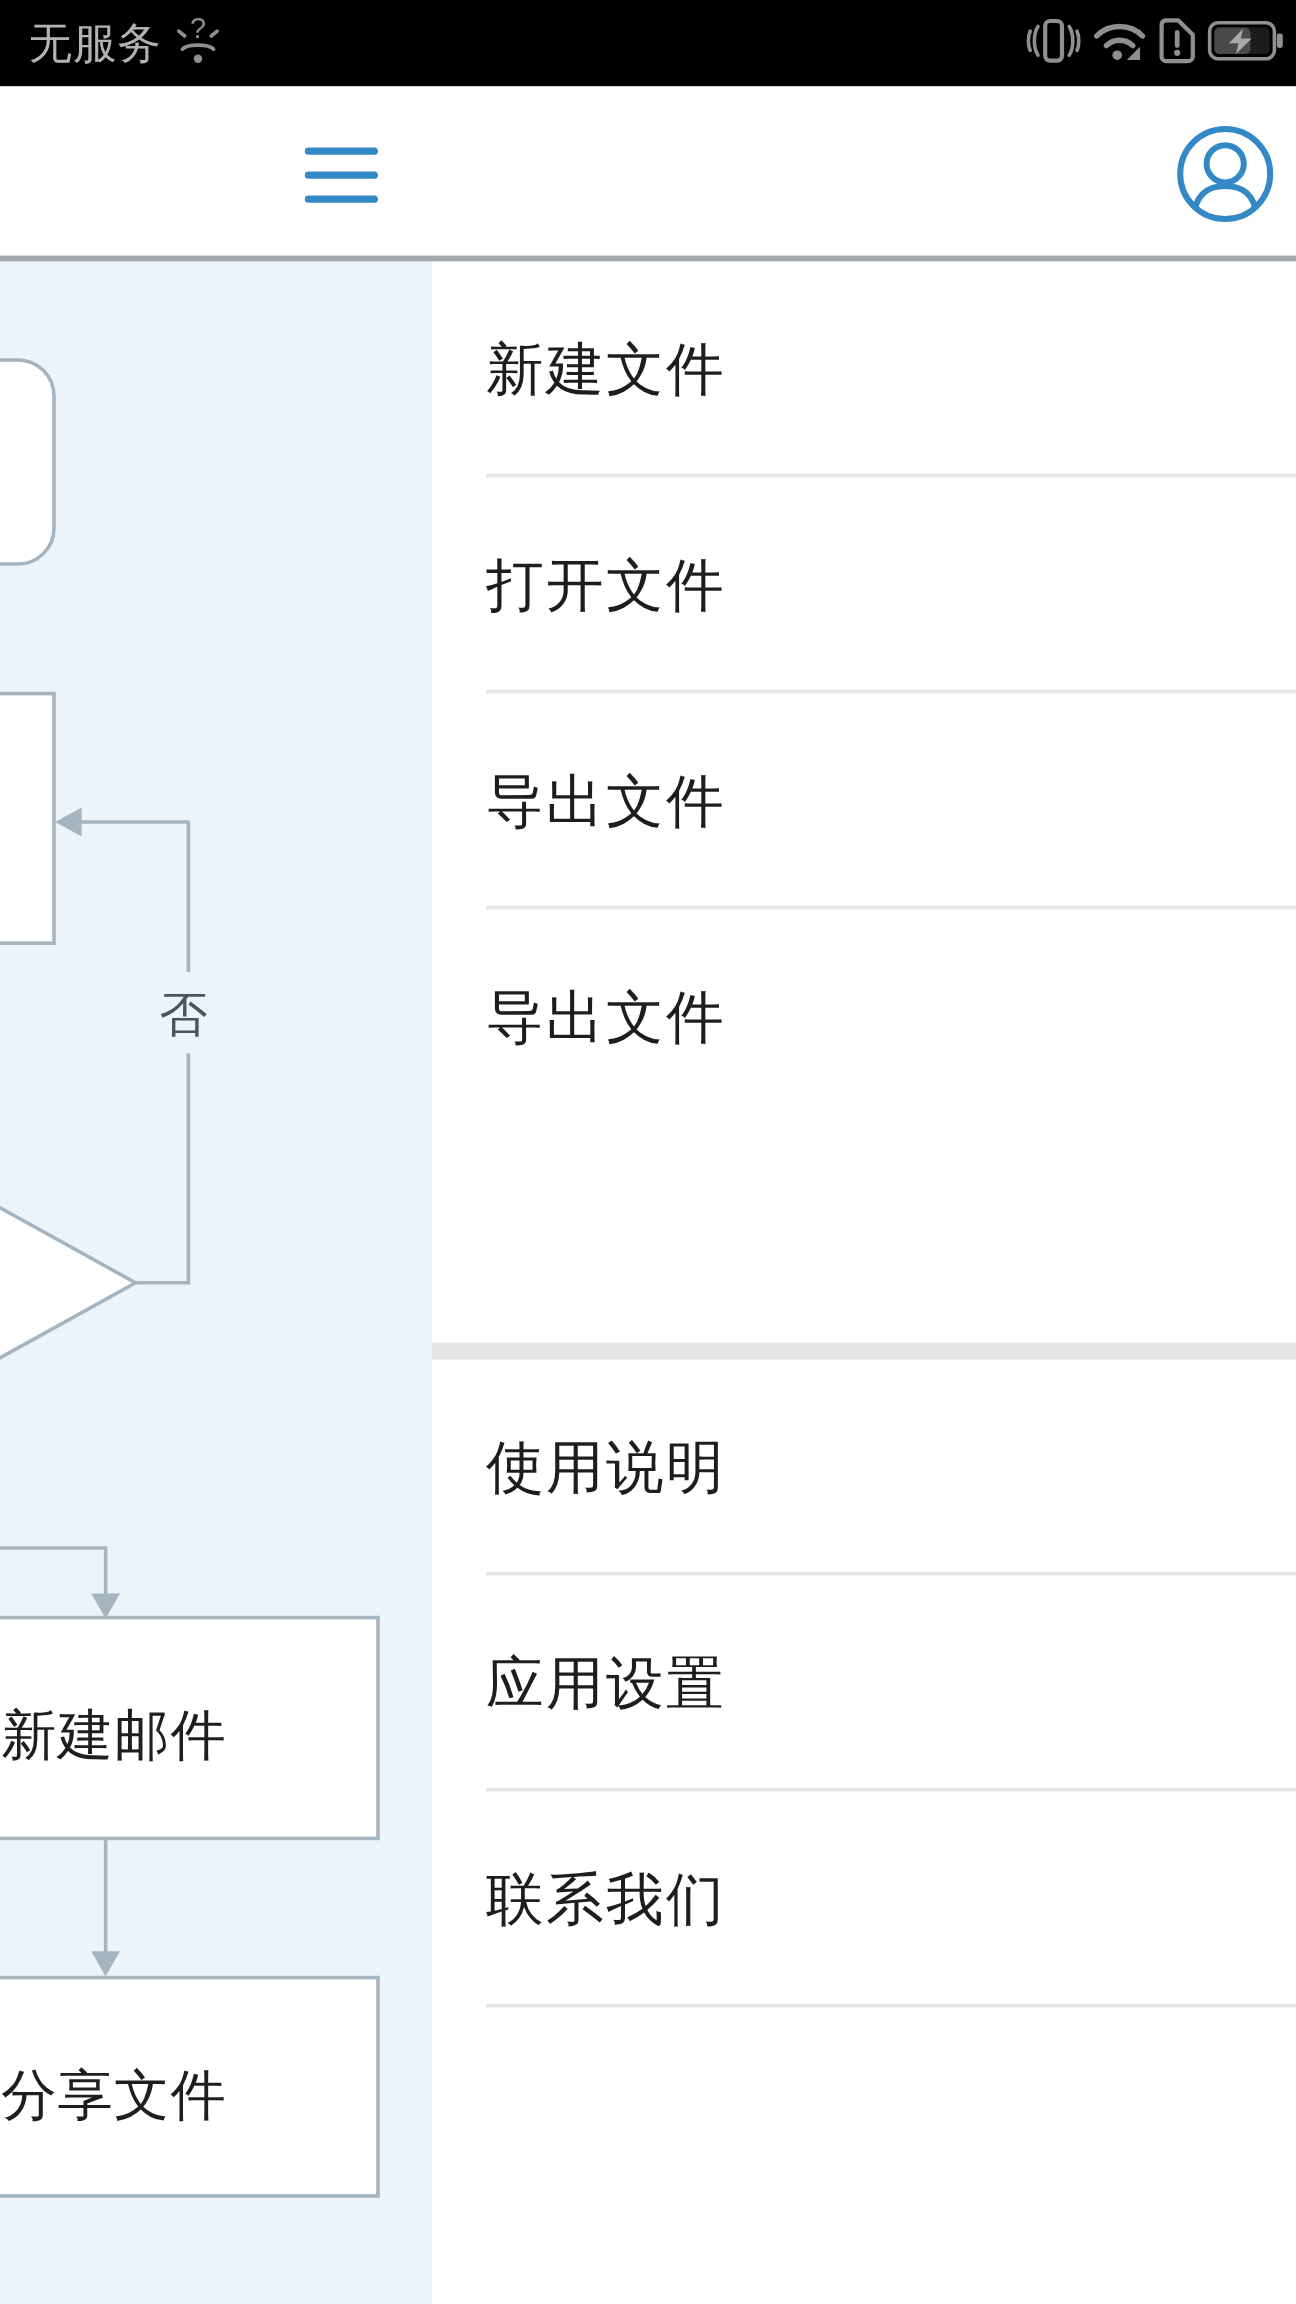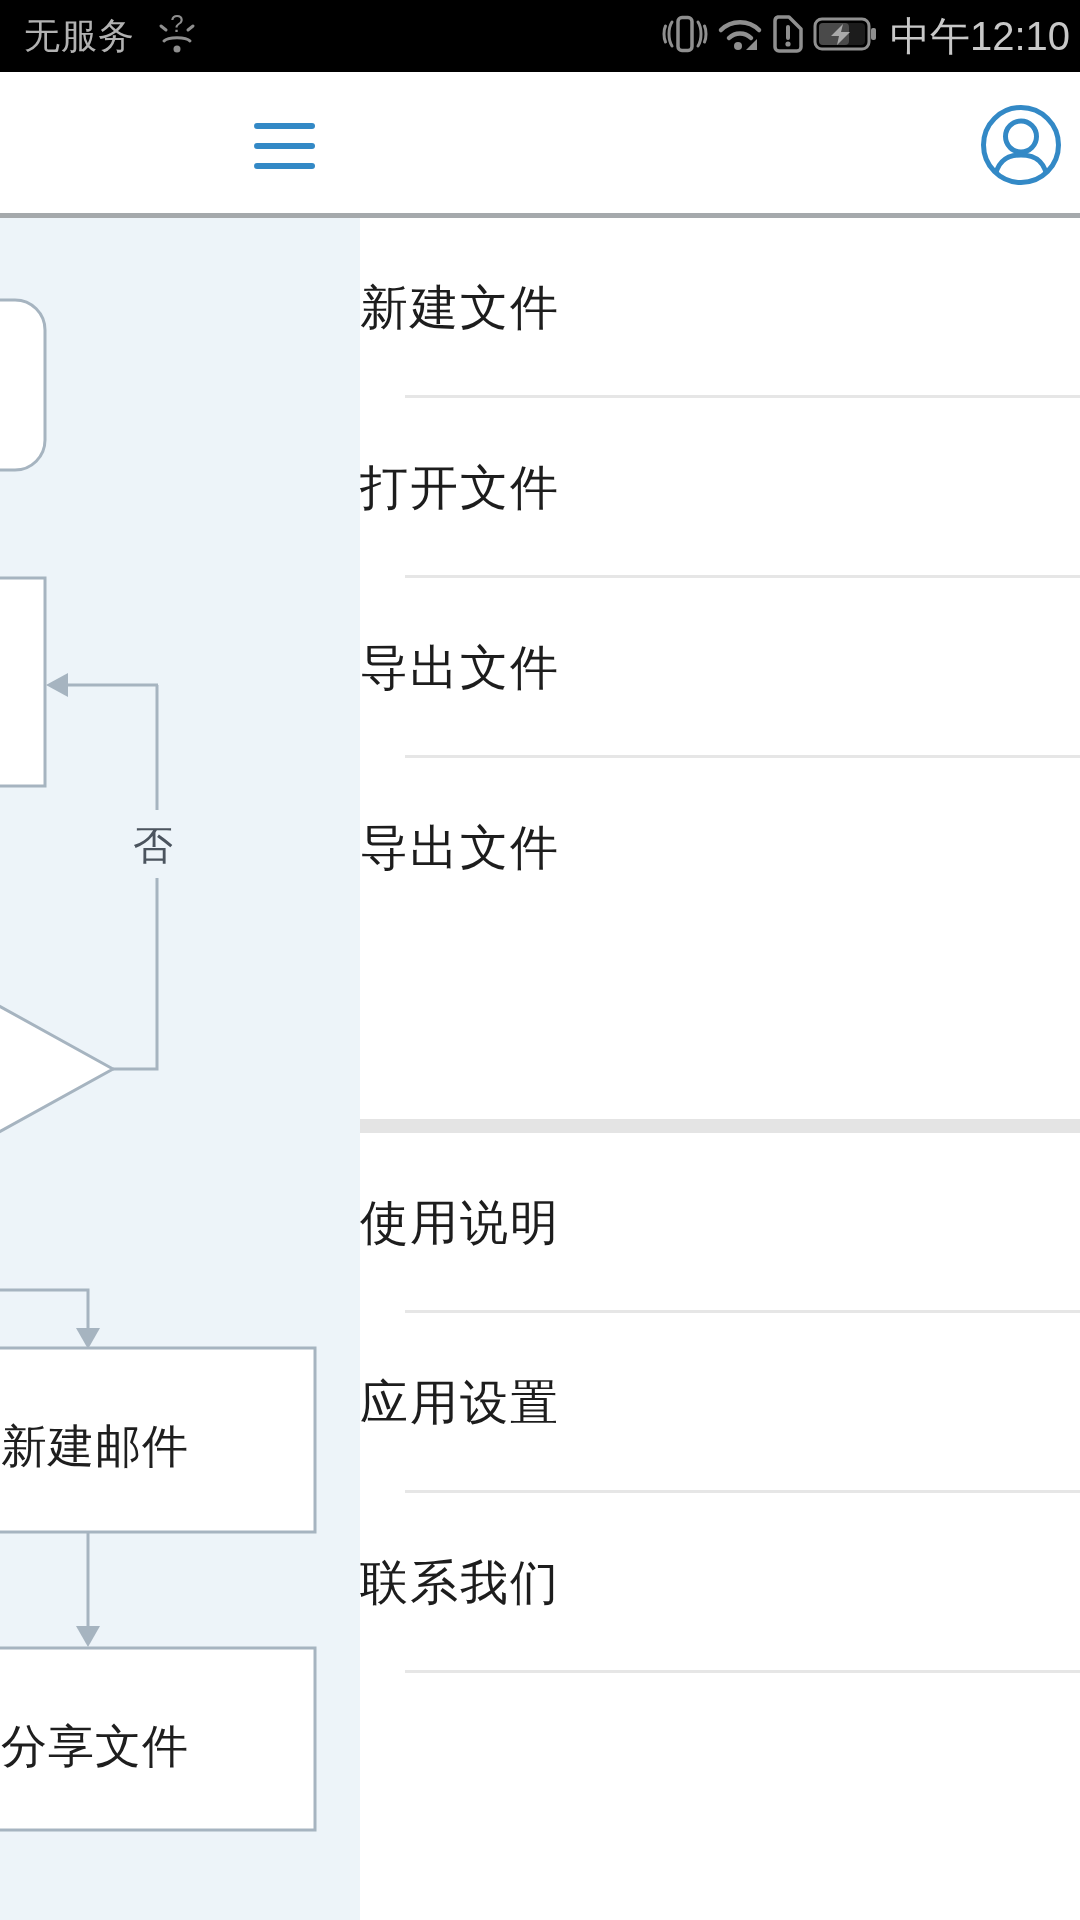--- a/index.html
+++ b/index.html
@@ -1,20 +1,20 @@
 <!DOCTYPE html>
 <html><head>
 <meta charset="utf-8">
 <style>
   html,body{margin:0;padding:0;background:#fff;}
   body{width:1080px;height:1920px;position:relative;overflow:hidden;
        font-family:"Liberation Sans",sans-serif;}
   
   .statusbar{position:absolute;left:0;top:0;width:1080px;height:72px;background:#000;}
-  .sb-left{position:absolute;left:24px;top:0;height:72px;display:flex;align-items:center;gap:22px;}
+  .sb-left{position:absolute;left:24px;top:0;height:72px;display:flex;align-items:center;gap:10px;}
   .sb-carrier{font-size:36px;color:#b2b2b2;letter-spacing:1px;}
   .sb-right{position:absolute;right:10px;top:0;height:72px;display:flex;align-items:center;gap:9px;}
   .sb-time{font-size:40px;color:#c8c8c8;margin-left:4px;}
   
   .header{position:absolute;left:0;top:72px;width:1080px;height:141px;background:#fff;}
   .header-shadow{position:absolute;left:0;top:213px;width:1080px;height:5px;background:#a5a9ac;}
   .hamburger{position:absolute;left:254px;top:51px;width:61px;height:46px;cursor:pointer;}
   .hamburger span{display:block;width:61px;height:6px;border-radius:3px;background:#3389c6;margin-bottom:14px;}
   .hamburger span:last-child{margin-bottom:0;}
   .account{position:absolute;left:979px;top:31px;width:84px;height:84px;cursor:pointer;}
@@ -22,21 +22,21 @@
   .panel{position:absolute;left:0;top:218px;width:360px;height:1702px;background:#edf4f9;overflow:hidden;}
   .flow-label{position:absolute;color:#1e1e1e;white-space:nowrap;}
   .lbl-no{left:127px;top:600px;width:52px;font-size:40px;color:#4b545e;text-align:center;}
   .lbl-node1{left:1px;top:1198px;font-size:46px;letter-spacing:1px;font-family:Liberation Serif, serif;}
   .lbl-node2{left:1px;top:1498px;font-size:46px;letter-spacing:1px;}
   
   .menu{position:absolute;left:360px;top:218px;width:720px;height:1702px;background:#fff;}
   .menu-group{position:absolute;left:0;width:720px;}
   .group-top{top:0;}
   .group-bottom{top:915px;}
-  .menu-item{position:relative;height:180px;display:flex;align-items:center;box-sizing:border-box;cursor:pointer;}
+  .menu-item{position:relative;height:180px;display:flex;align-items:center;padding-left:45px;box-sizing:border-box;cursor:pointer;}
   .menu-item .mi-label{font-size:48px;color:#1d1d1d;letter-spacing:2px;}
   .menu-item.with-div::after{content:"";position:absolute;left:45px;right:0;bottom:0;height:3px;background:#e6e6e6;}
   .thick-divider{position:absolute;left:0;top:901px;width:720px;height:14px;background:#e4e4e4;}
 </style>
 </head>
 <body>
 
 <div class="statusbar">
   <div class="sb-left">
     <span class="sb-carrier">无服务</span>
@@ -83,21 +83,20 @@
     </span>
     <span>
       <svg width="64" height="36" viewBox="0 0 64 36">
         <rect x="2" y="3" width="54" height="30" rx="7" fill="none" stroke="#909090" stroke-width="3"></rect>
         <rect x="6" y="7" width="46" height="22" rx="4" fill="#1c1c1c"></rect>
         <rect x="6" y="7" width="30" height="22" rx="4" fill="#4a4a4a"></rect>
         <polygon points="30,8 18,20 26,20 24,29 37,16 28,16" fill="#a9a9a9"></polygon>
         <rect x="58" y="12" width="5" height="12" rx="2" fill="#909090"></rect>
       </svg>
     </span>
-    <span class="sb-time">中午12:10</span>
   </div>
 </div>
 
 <div class="header">
   <div class="hamburger">
     <span></span>
       <span></span>
       <span></span>
   </div>
   <div class="account">

